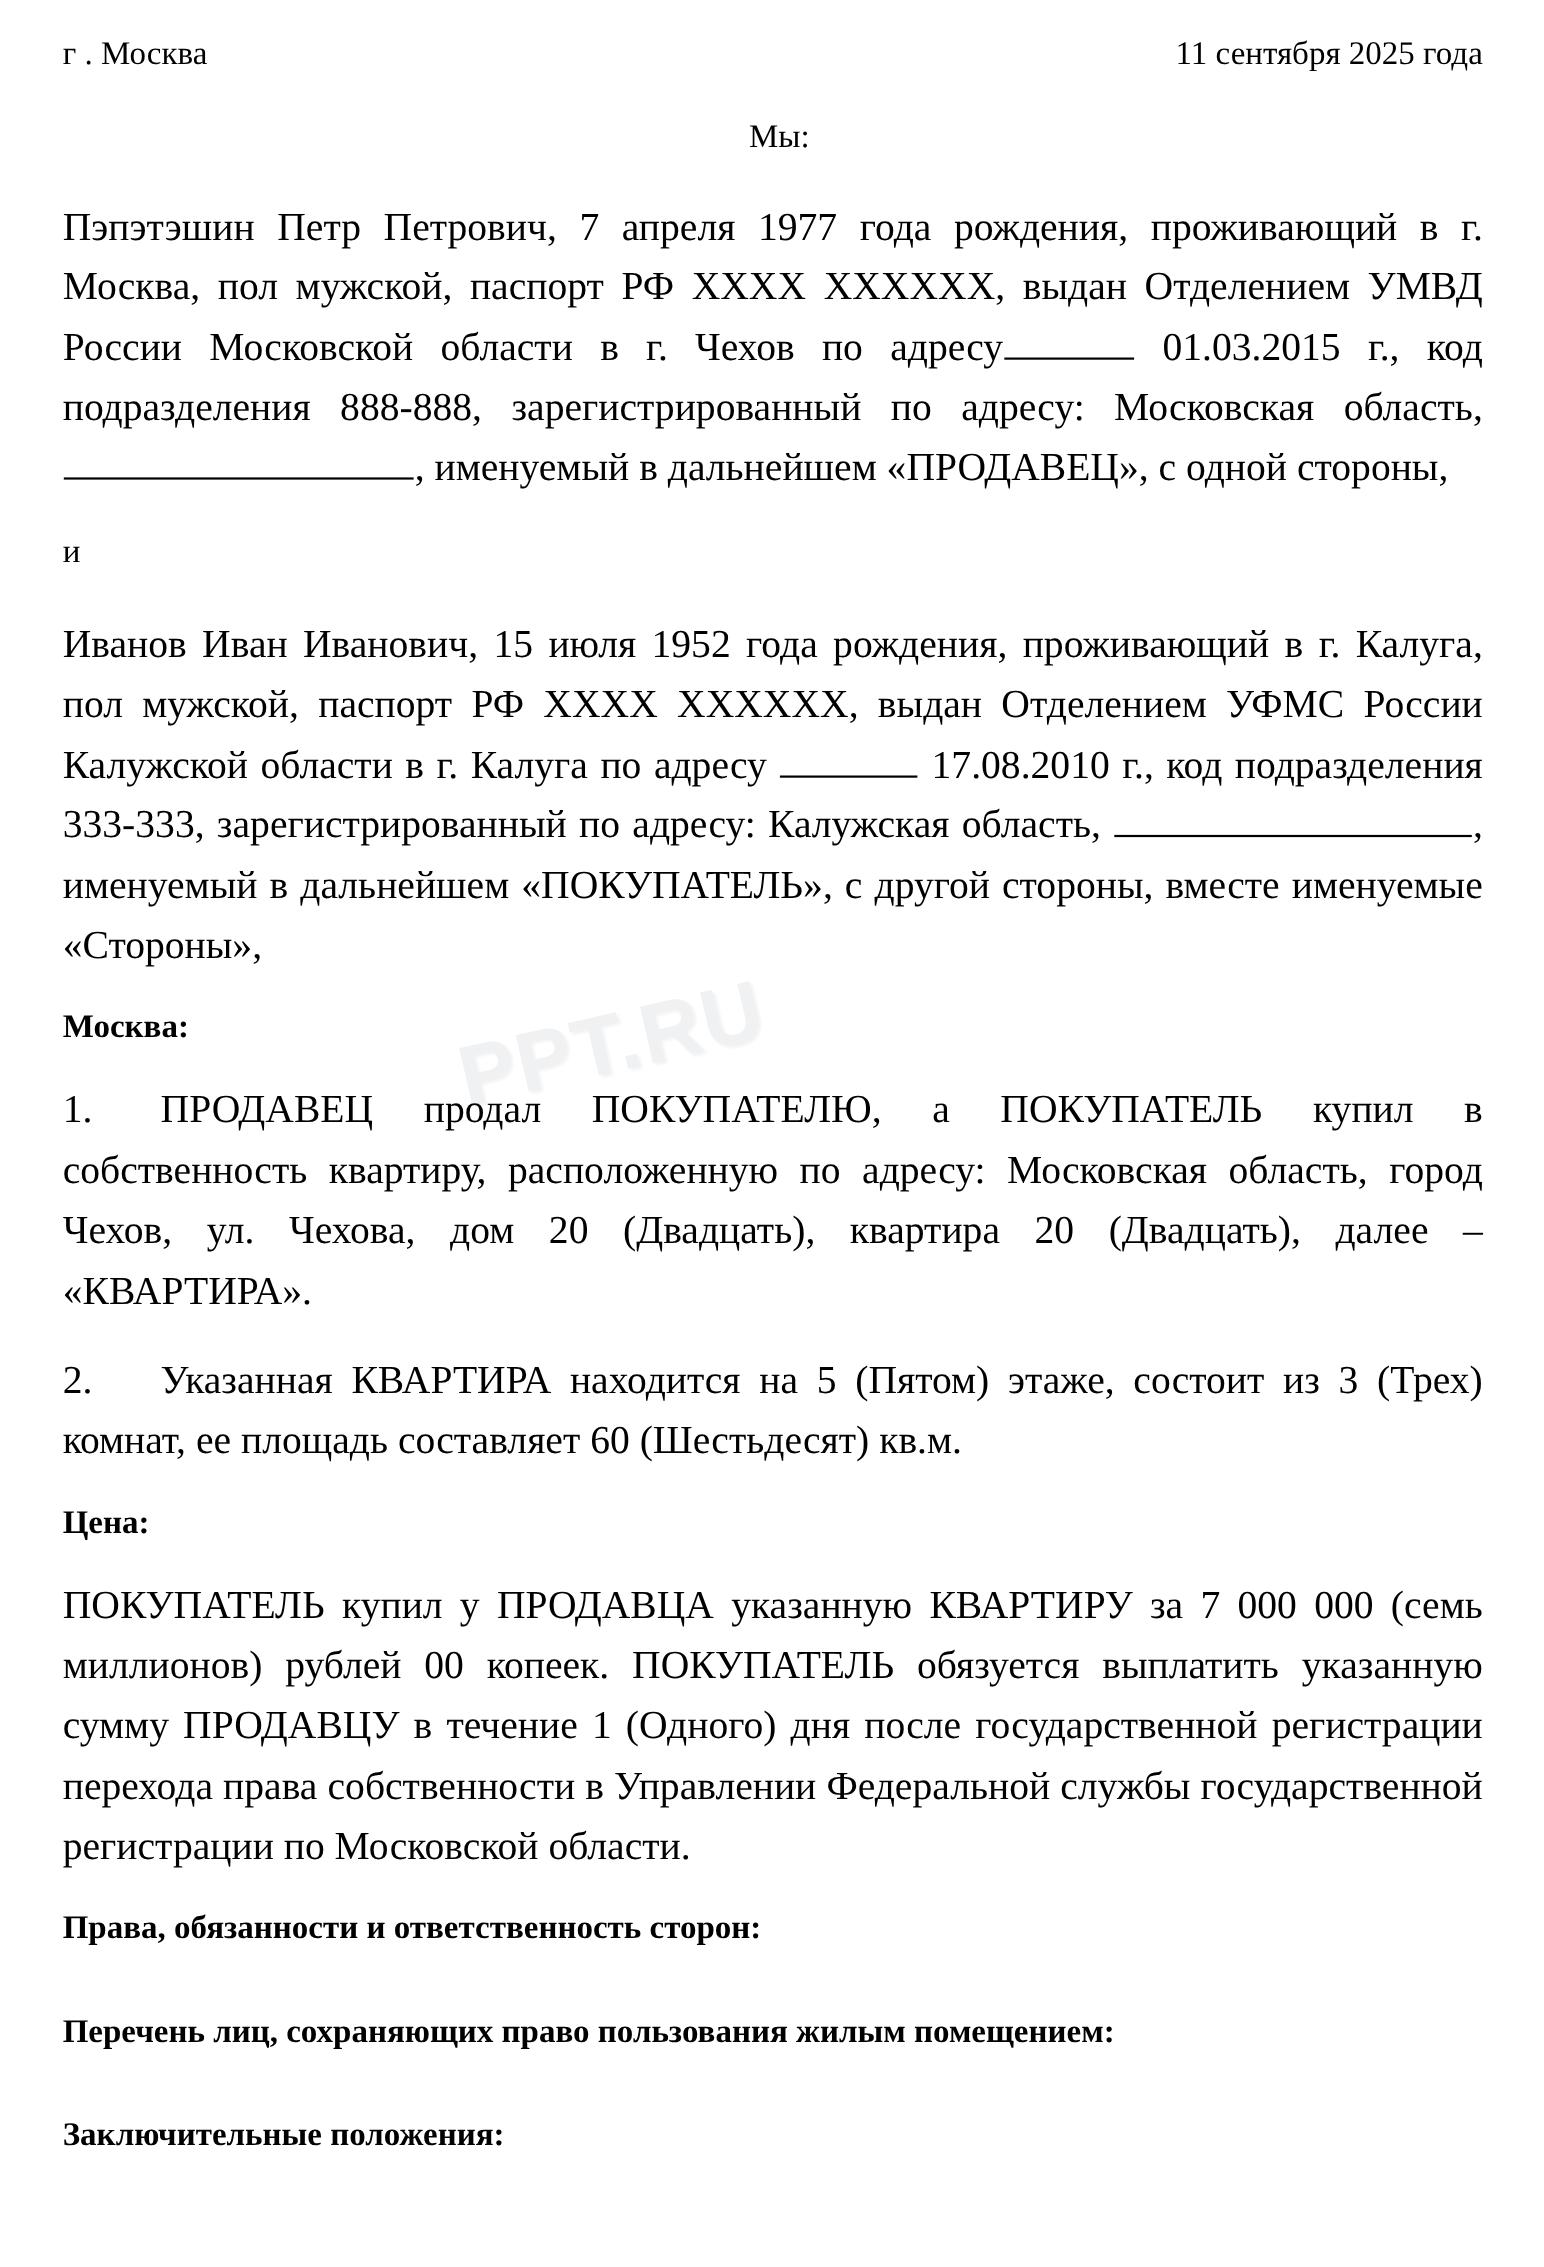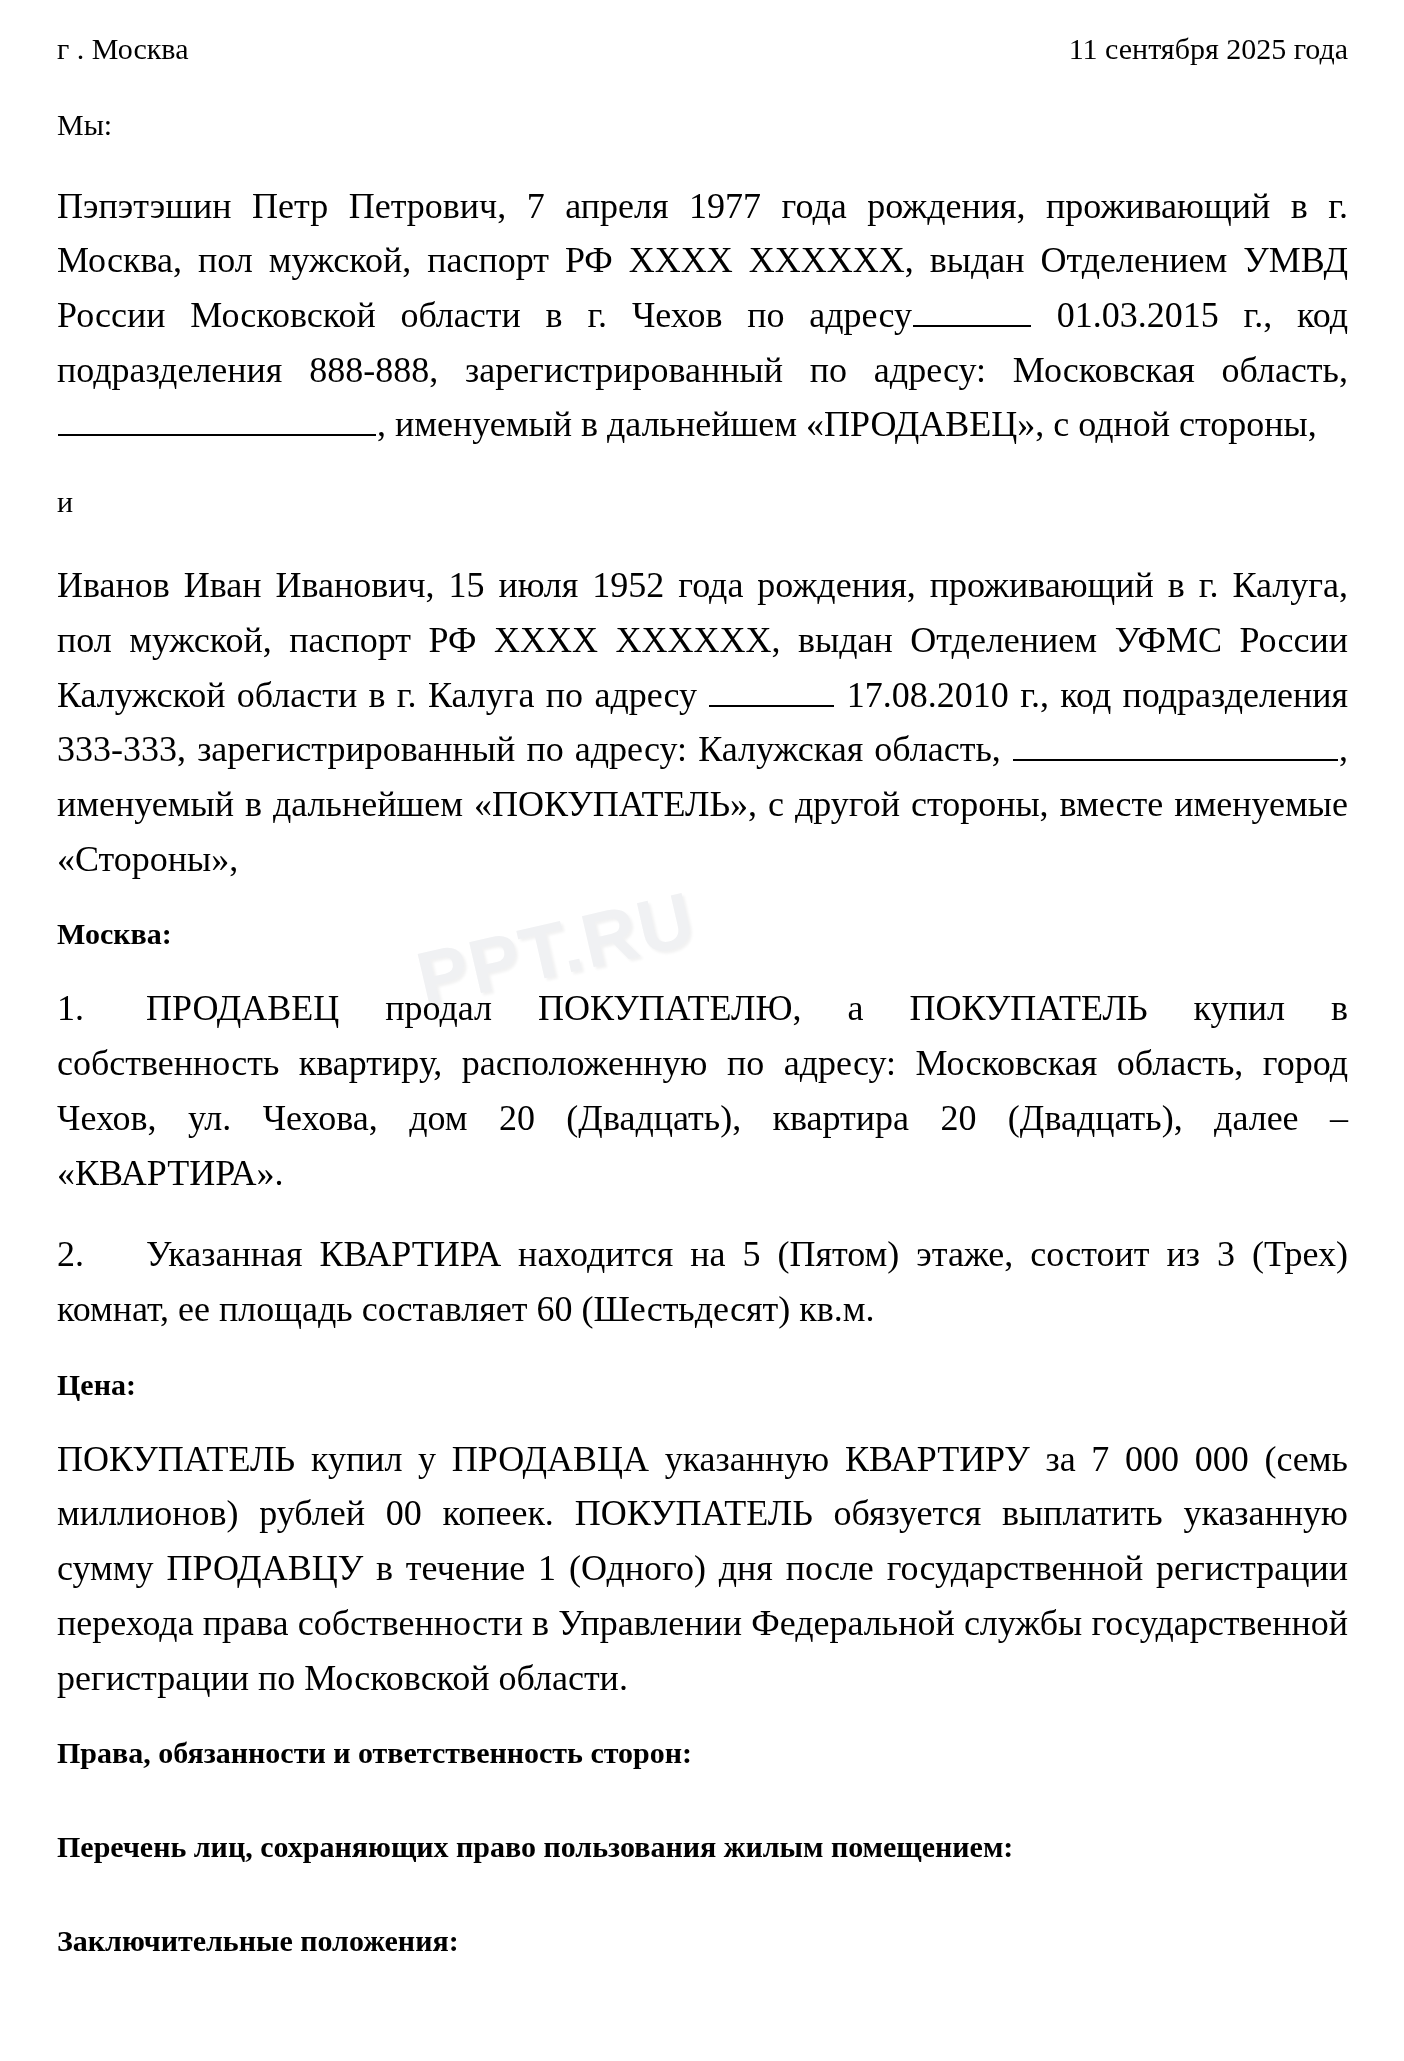--- a/index.html
+++ b/index.html
@@ -69,22 +69,22 @@
     line-height: 1.52;
     text-align: justify;
     text-align-last: left;
     margin: 0 0 27px 0;
     hyphens: none;
   }
 
   p.lead {
     font-size: 30px;
     line-height: 1.5;
-    margin: 0 0 32px 0;
-    text-align: left;
+    margin: 0 0 32px 12px;
+    text-align: center;
   }
 
   h2.section {
     font-size: 30px;
     font-weight: 700;
     line-height: 1.4;
     margin: 0 0 26px 0;
     text-align: left;
   }
 

